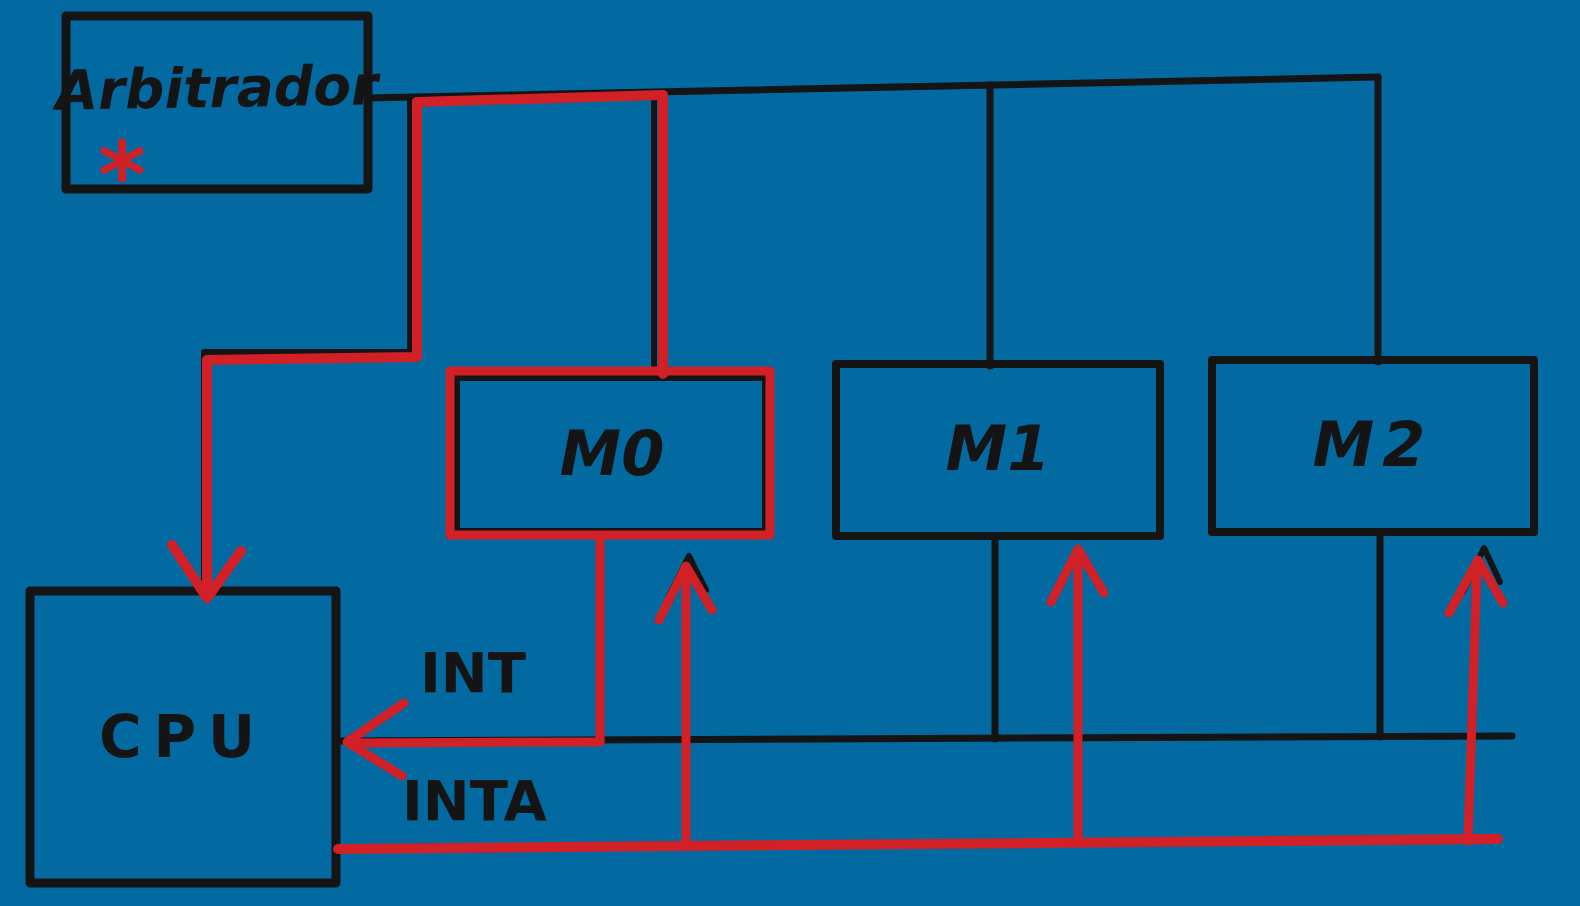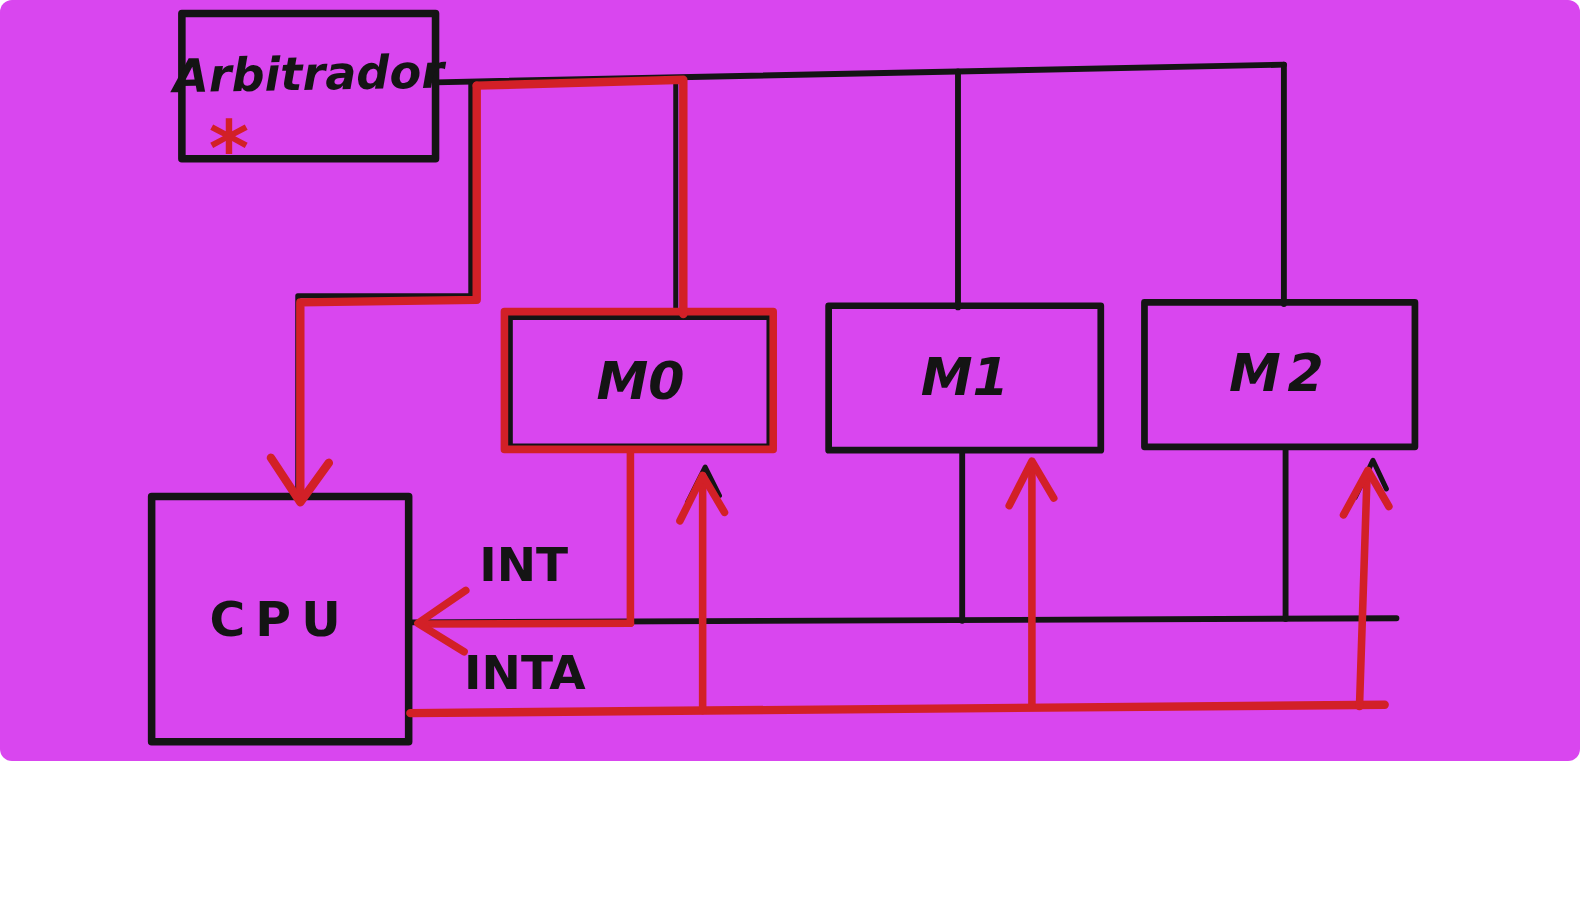--- a/index.html
+++ b/index.html
@@ -3,25 +3,24 @@
 <meta charset="utf-8">
 <style>
   html, body {
     margin: 0;
     padding: 0;
     background: #ffffff;
   }
   .canvas {
     position: relative;
     width: 1580px;
-    height: 761px;
-    background: #d946ef;
+    height: 906px;
+    background: #0369a1;
     overflow: hidden;
     font-family: "DejaVu Sans", sans-serif;
-    border-radius: 12px;
   }
   svg { display: block; width: 100%; height: 100%; }
 
   
   .sk { fill: none; stroke-linecap: round; stroke-linejoin: round; }
   .black { stroke: #141414; }
   .red   { stroke: #d22027; }
 
   
   .hand {

